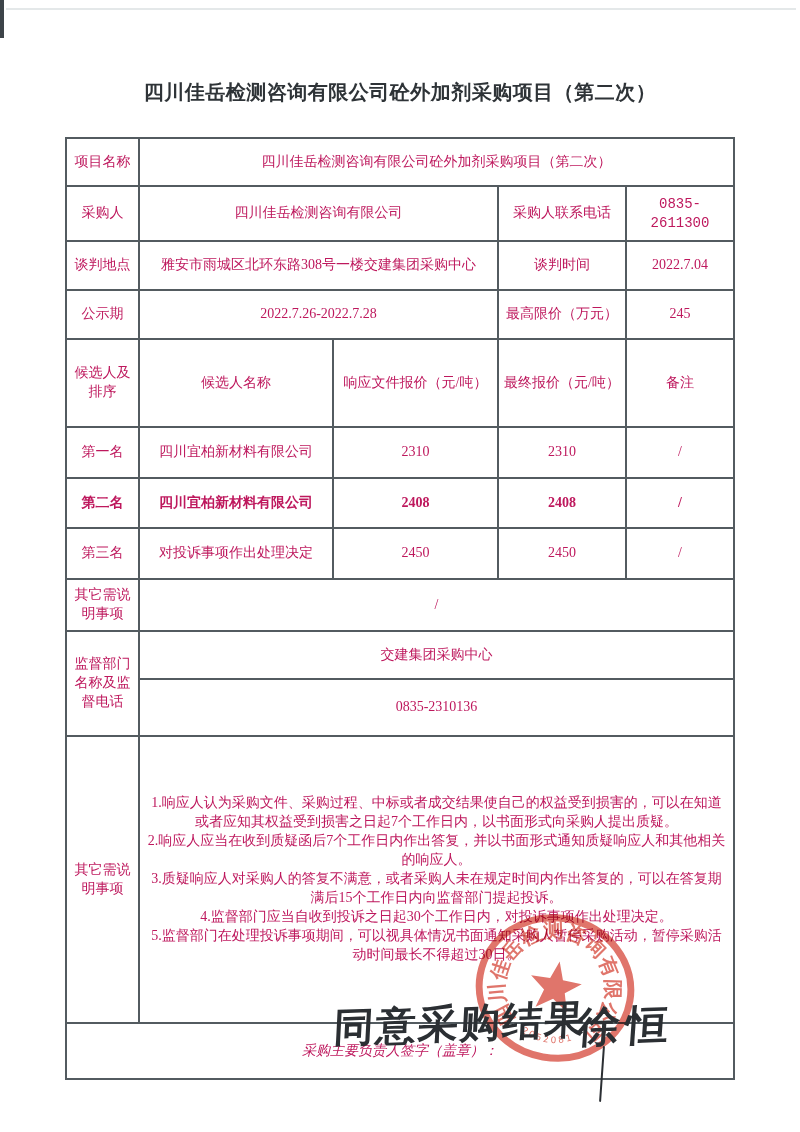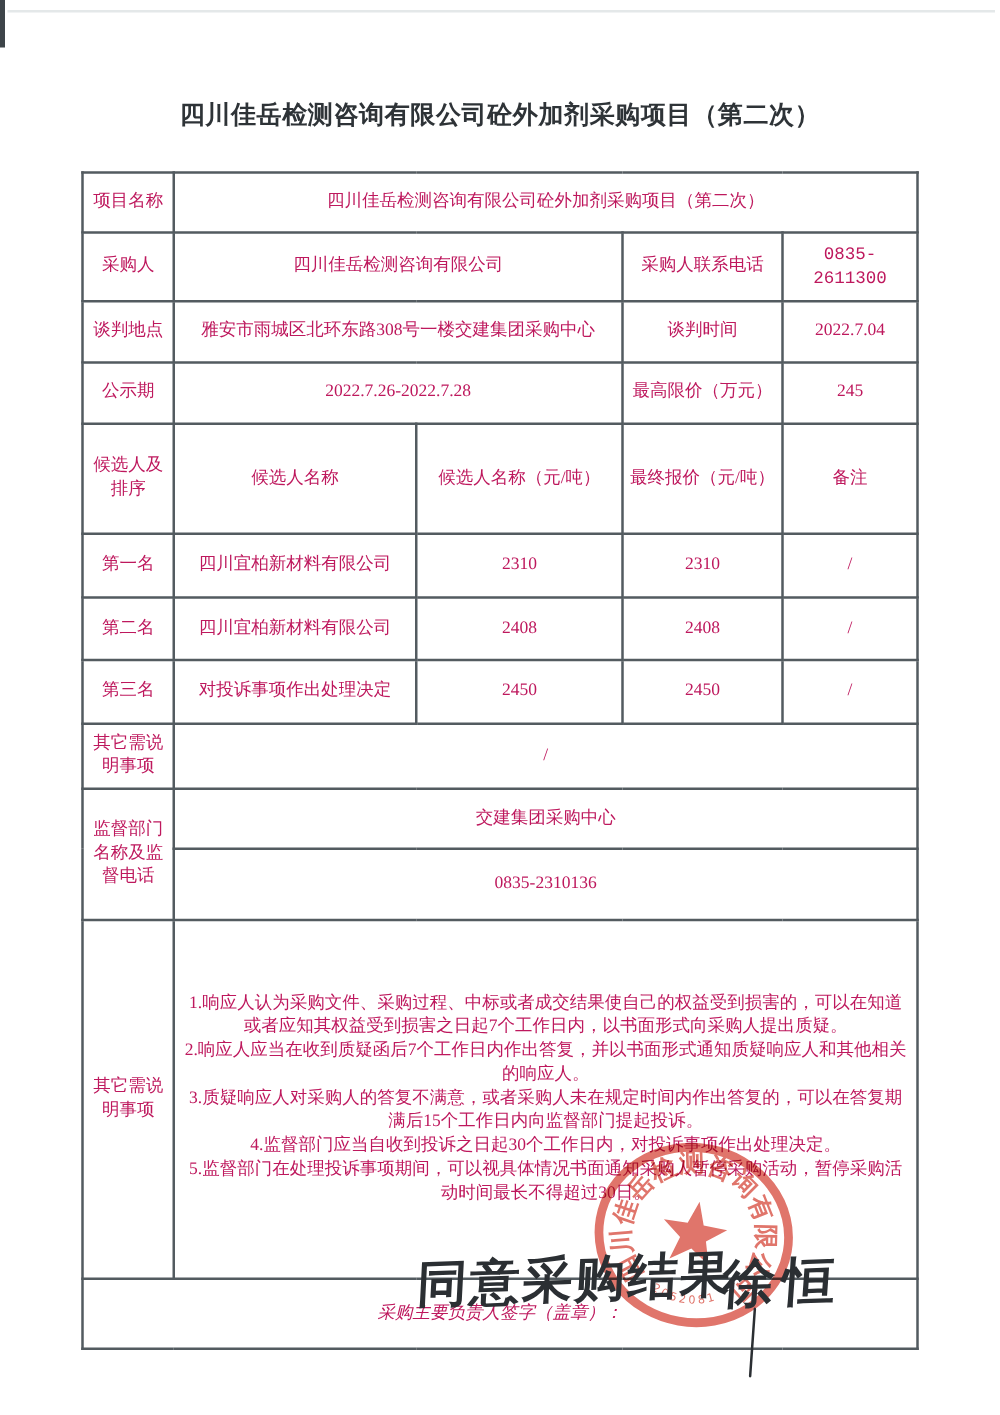--- a/index.html
+++ b/index.html
@@ -32,21 +32,21 @@
     vertical-align:middle;text-align:center;
     padding:2px 5px;line-height:1.35;
     overflow:hidden;
   }
   td.lbl{padding:2px 4px;}
   td.notice-cell{text-align:left;padding:8px 9px;line-height:22.5px;}
   .notice-item{margin:0;}
   td.sig-cell{text-align:left;padding-left:8px;}
   
   .h46 td{height:42px;} .h53 td{height:49px;font-family:Liberation Mono, monospace;} .h47 td{height:43px;}
-  .h86 td{height:82px;} .h49 td{height:45px;} .h48 td{height:44px;}
+  .h86 td{height:82px;} .h49 td{height:45px;} .h48 td{height:44px;font-weight:bold;}
   .h50 td{height:46px;} .h55 td{height:51px;} .h285 td{height:281px;}
   .h54 td{height:50px;font-style:italic;}
   
   .seal{
     position:absolute;left:455px;top:893px;width:200px;height:190px;
     transform:rotate(10deg);
     opacity:0.82;
     mix-blend-mode:multiply;
     pointer-events:none;
   }
@@ -110,21 +110,21 @@
       </tr>
       <tr class="h47">
         <td class="lbl">公示期</td>
         <td colspan="2">2022.7.26-2022.7.28</td>
         <td>最高限价（万元）</td>
         <td>245</td>
       </tr>
       <tr class="h86">
         <td class="lbl">候选人及排序</td>
         <td>候选人名称</td>
-        <td>候选人名称（元/吨）</td>
+        <td>响应文件报价（元/吨）</td>
         <td>最终报价（元/吨）</td>
         <td>备注</td>
       </tr>
       <tr class="h49">
         <td class="lbl">第一名</td>
         <td>四川宜柏新材料有限公司</td>
         <td>2310</td>
         <td>2310</td>
         <td>/</td>
       </tr>

